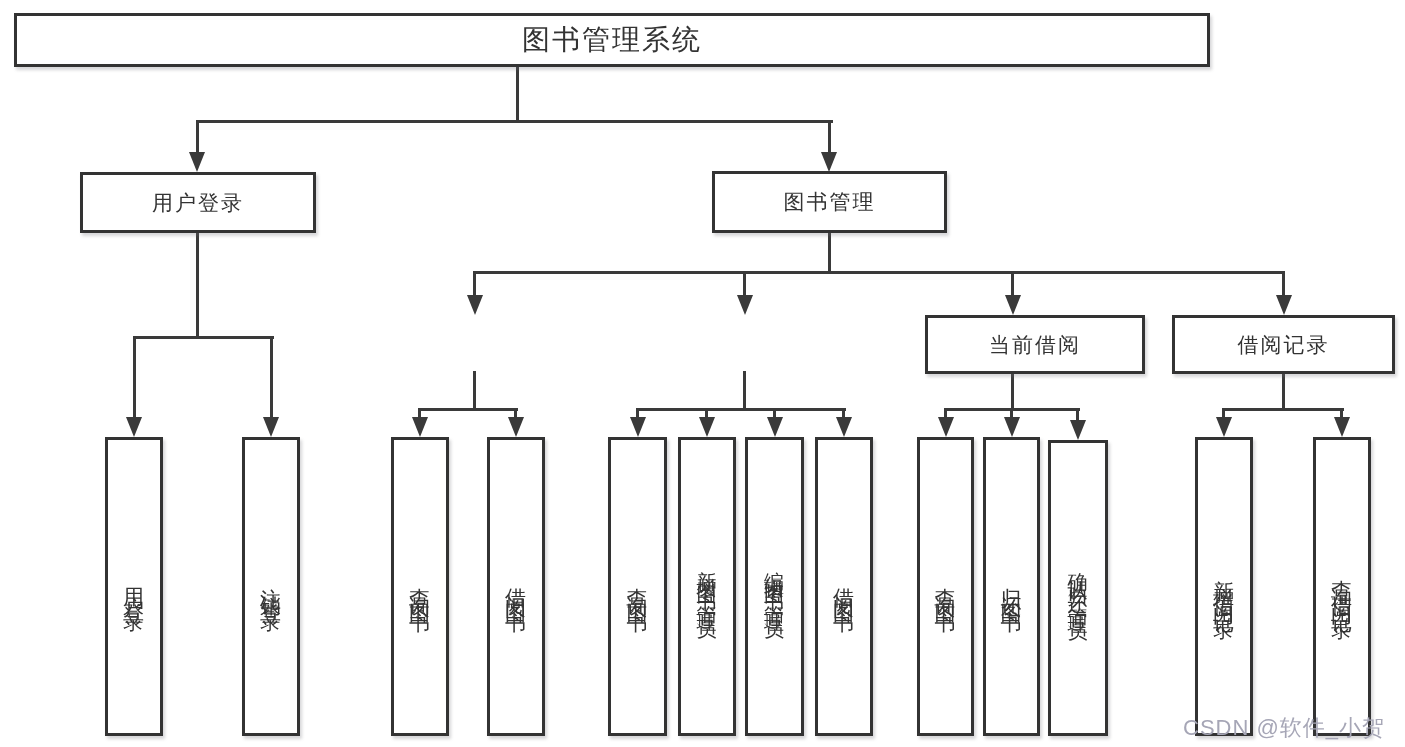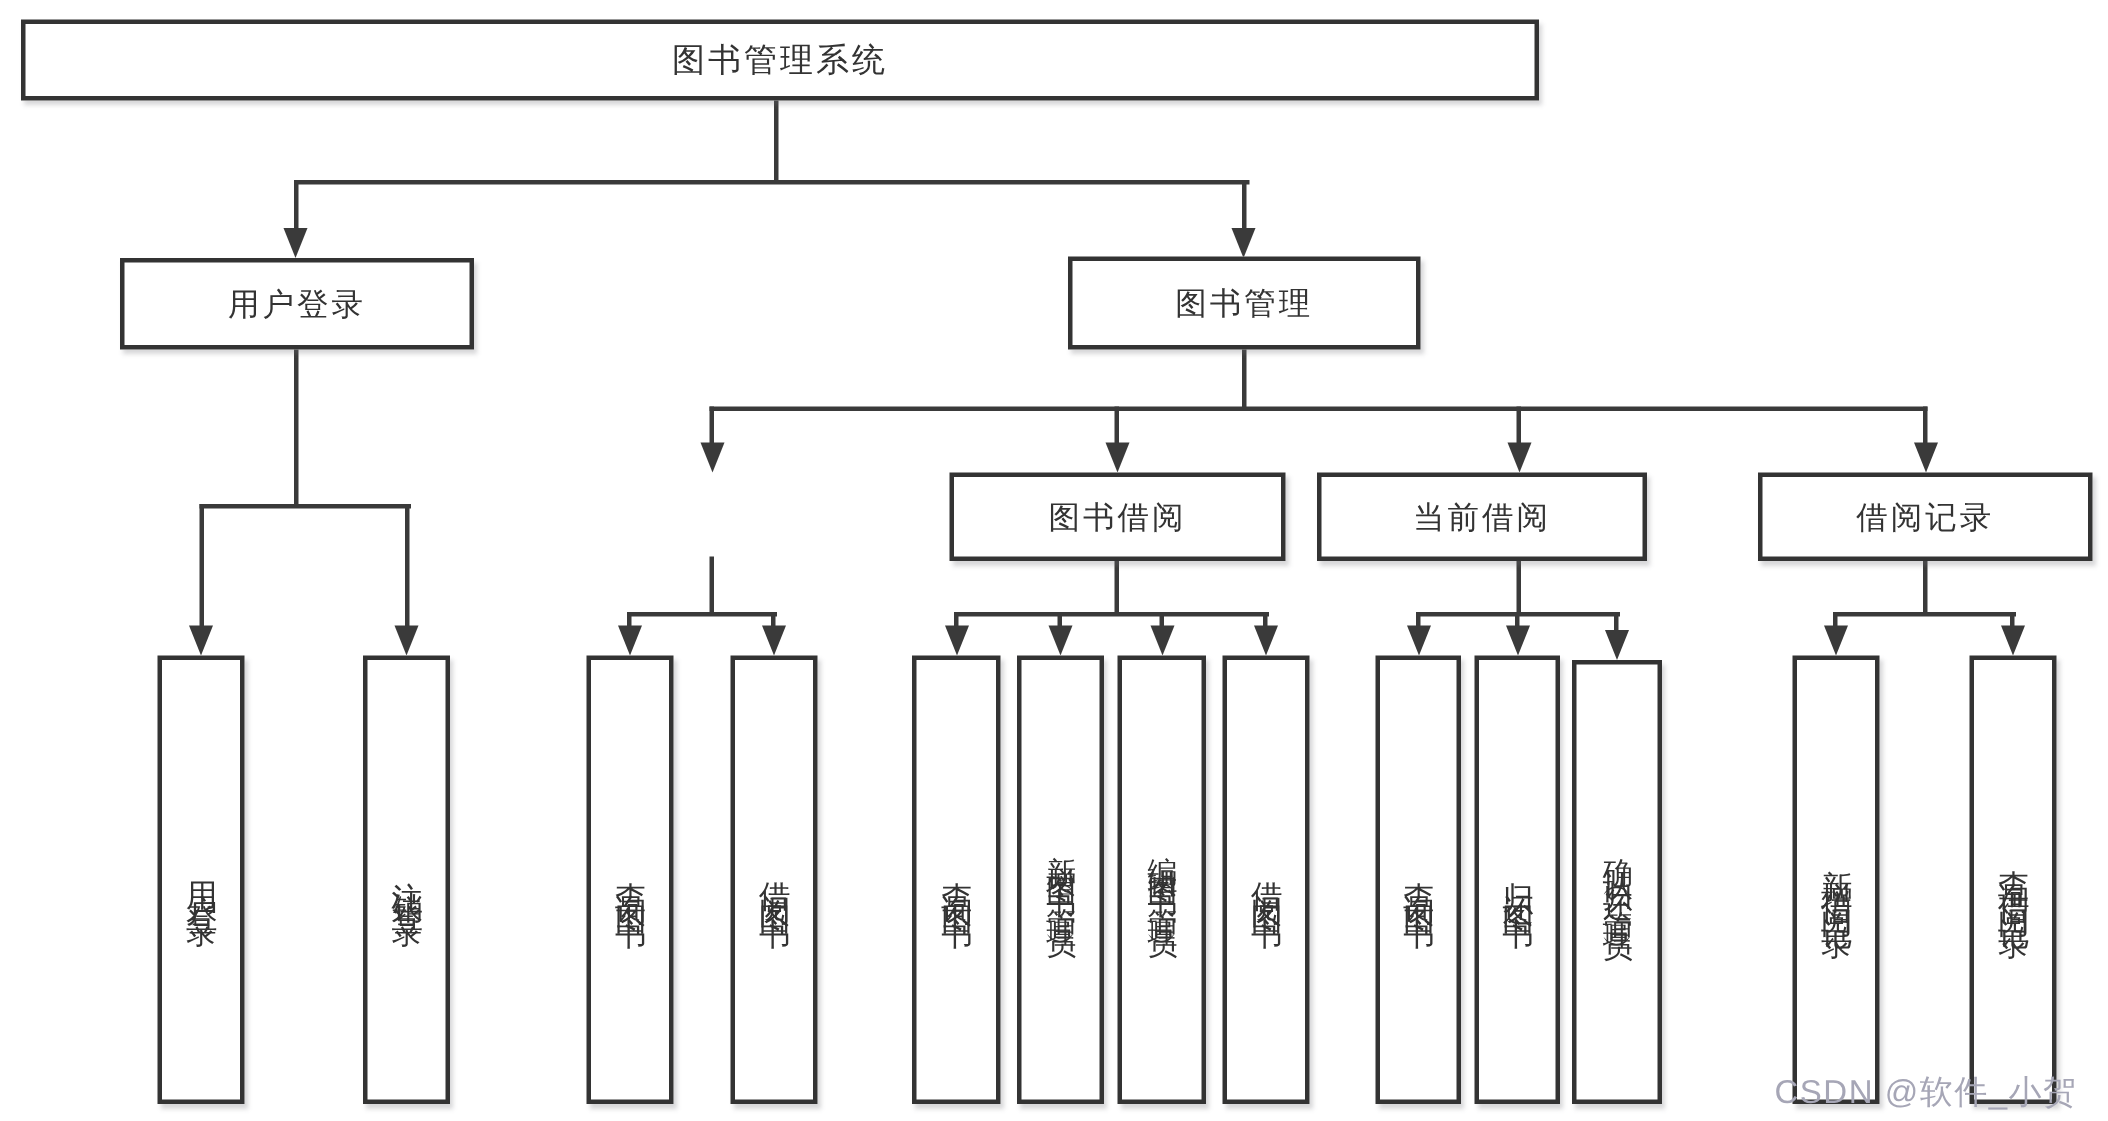--- a/index.html
+++ b/index.html
@@ -28,21 +28,21 @@
   .watermark{
     position:absolute;left:1183px;top:713px;z-index:6;
     font-size:22px;color:#a6a6b6;letter-spacing:1px;
   }
 </style>
 </head>
 <body>
 
 <div class="canvas">
 
-  <div class="box" style="left:14px;top:13px;width:1012px;height:54px;font-size:22px;">图书管理系统</div>
+  <div class="box" style="left:14px;top:13px;width:1196px;height:54px;font-size:28px;">图书管理系统</div>
 
   <div class="v-line" style="left:516px;top:65px;height:55px;"></div>
   <div class="h-line" style="left:196px;top:120px;width:637px;"></div>
   <div class="v-line" style="left:196px;top:120px;height:34px;"></div>
   <div class="arrow" style="left:189px;top:152px;"></div>
   <div class="v-line" style="left:828px;top:120px;height:34px;"></div>
   <div class="arrow" style="left:821px;top:152px;"></div>
 
   <div class="box" style="left:80px;top:172px;width:236px;height:61px;">用户登录</div>
   <div class="box" style="left:712px;top:171px;width:235px;height:62px;">图书管理</div>
@@ -58,22 +58,21 @@
   <div class="h-line" style="left:473px;top:271px;width:812px;"></div>
   <div class="v-line" style="left:473px;top:271px;height:26px;"></div>
   <div class="arrow" style="left:467px;top:295px;"></div>
   <div class="v-line" style="left:743px;top:271px;height:26px;"></div>
   <div class="arrow" style="left:737px;top:295px;"></div>
   <div class="v-line" style="left:1011px;top:271px;height:26px;"></div>
   <div class="arrow" style="left:1005px;top:295px;"></div>
   <div class="v-line" style="left:1282px;top:271px;height:26px;"></div>
   <div class="arrow" style="left:1276px;top:295px;"></div>
 
-  <div class="box" style="left:633px;top:315px;width:224px;height:59px;">图书借阅</div>
-  <div class="box" style="left:878px;top:315px;width:220px;height:59px;">当前借阅</div>
+  <div class="box" style="left:925px;top:315px;width:220px;height:59px;">当前借阅</div>
   <div class="box" style="left:1172px;top:315px;width:223px;height:59px;">借阅记录</div>
 
   <div class="v-line" style="left:473px;top:371px;height:39px;"></div>
   <div class="h-line" style="left:418px;top:408px;width:100px;"></div>
   <div class="v-line" style="left:418px;top:408px;height:13px;"></div>
   <div class="arrow" style="left:412px;top:417px;"></div>
   <div class="v-line" style="left:514px;top:408px;height:13px;"></div>
   <div class="arrow" style="left:508px;top:417px;"></div>
 
   <div class="v-line" style="left:743px;top:371px;height:39px;"></div>

